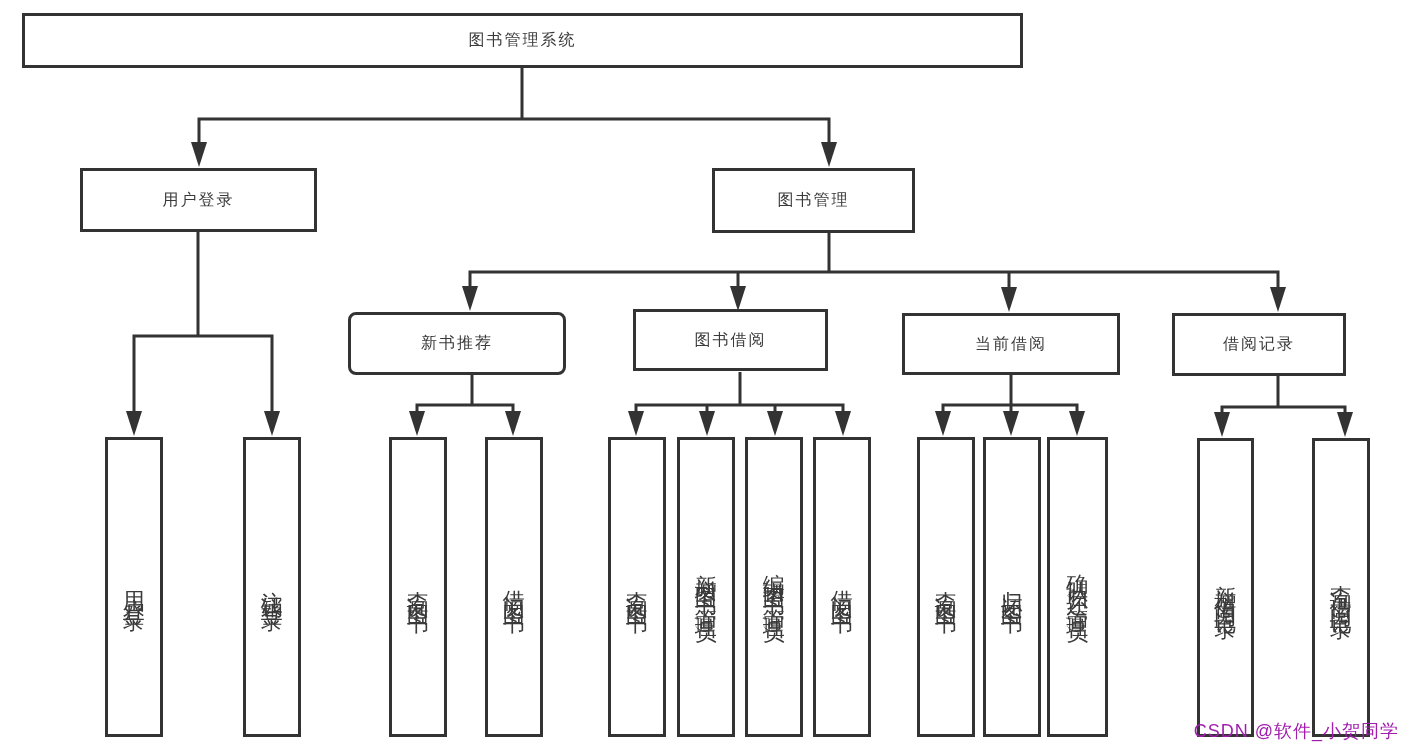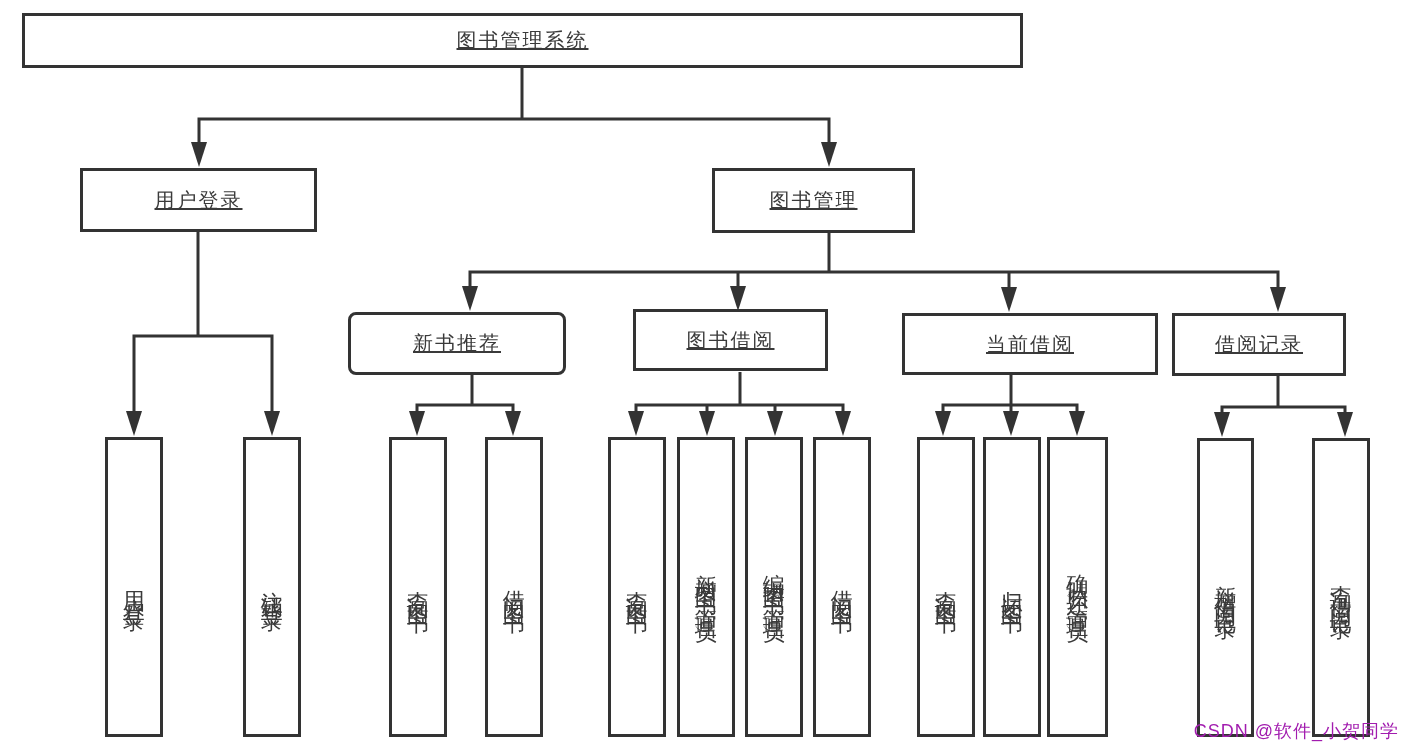--- a/index.html
+++ b/index.html
@@ -12,21 +12,21 @@
   }
   #lines{position:absolute;left:0;top:0;width:1405px;height:747px;}
   .box{
     position:absolute;
     box-sizing:border-box;
     border:3px solid #333333;
     background:#ffffff;
     display:flex;align-items:center;justify-content:center;
     color:#3a3a3a;
   }
-  .hbox{font-size:20px;letter-spacing:2px;text-decoration:underline;}
+  .hbox{font-size:16px;letter-spacing:2px;}
   .vbox{
     writing-mode:vertical-rl;
     text-orientation:mixed;
     font-size:22px;
     letter-spacing:7px;
     line-height:1.25;
   }
   #watermark{
     position:absolute;
     right:6px;bottom:4px;
@@ -100,21 +100,21 @@
     </g>
   </svg>
 
   <div class="box hbox" style="left:22px;top:13px;width:1001px;height:55px;">图书管理系统</div>
 
   <div class="box hbox" style="left:80px;top:168px;width:237px;height:64px;">用户登录</div>
   <div class="box hbox" style="left:712px;top:168px;width:203px;height:65px;">图书管理</div>
 
   <div class="box hbox" style="left:348px;top:312px;width:218px;height:63px;border-radius:8px;">新书推荐</div>
   <div class="box hbox" style="left:633px;top:309px;width:195px;height:62px;">图书借阅</div>
-  <div class="box hbox" style="left:902px;top:313px;width:256px;height:62px;">当前借阅</div>
+  <div class="box hbox" style="left:902px;top:313px;width:218px;height:62px;">当前借阅</div>
   <div class="box hbox" style="left:1172px;top:313px;width:174px;height:63px;">借阅记录</div>
 
   <div class="box vbox" style="left:105px;top:437px;width:58px;height:300px;">用户登录</div>
   <div class="box vbox" style="left:243px;top:437px;width:58px;height:300px;">注销登录</div>
 
   <div class="box vbox" style="left:389px;top:437px;width:58px;height:300px;">查询图书</div>
   <div class="box vbox" style="left:485px;top:437px;width:58px;height:300px;">借阅图书</div>
 
   <div class="box vbox" style="left:608px;top:437px;width:58px;height:300px;">查询图书</div>
   <div class="box vbox" style="left:677px;top:437px;width:58px;height:300px;">新增图书（管理员）</div>

